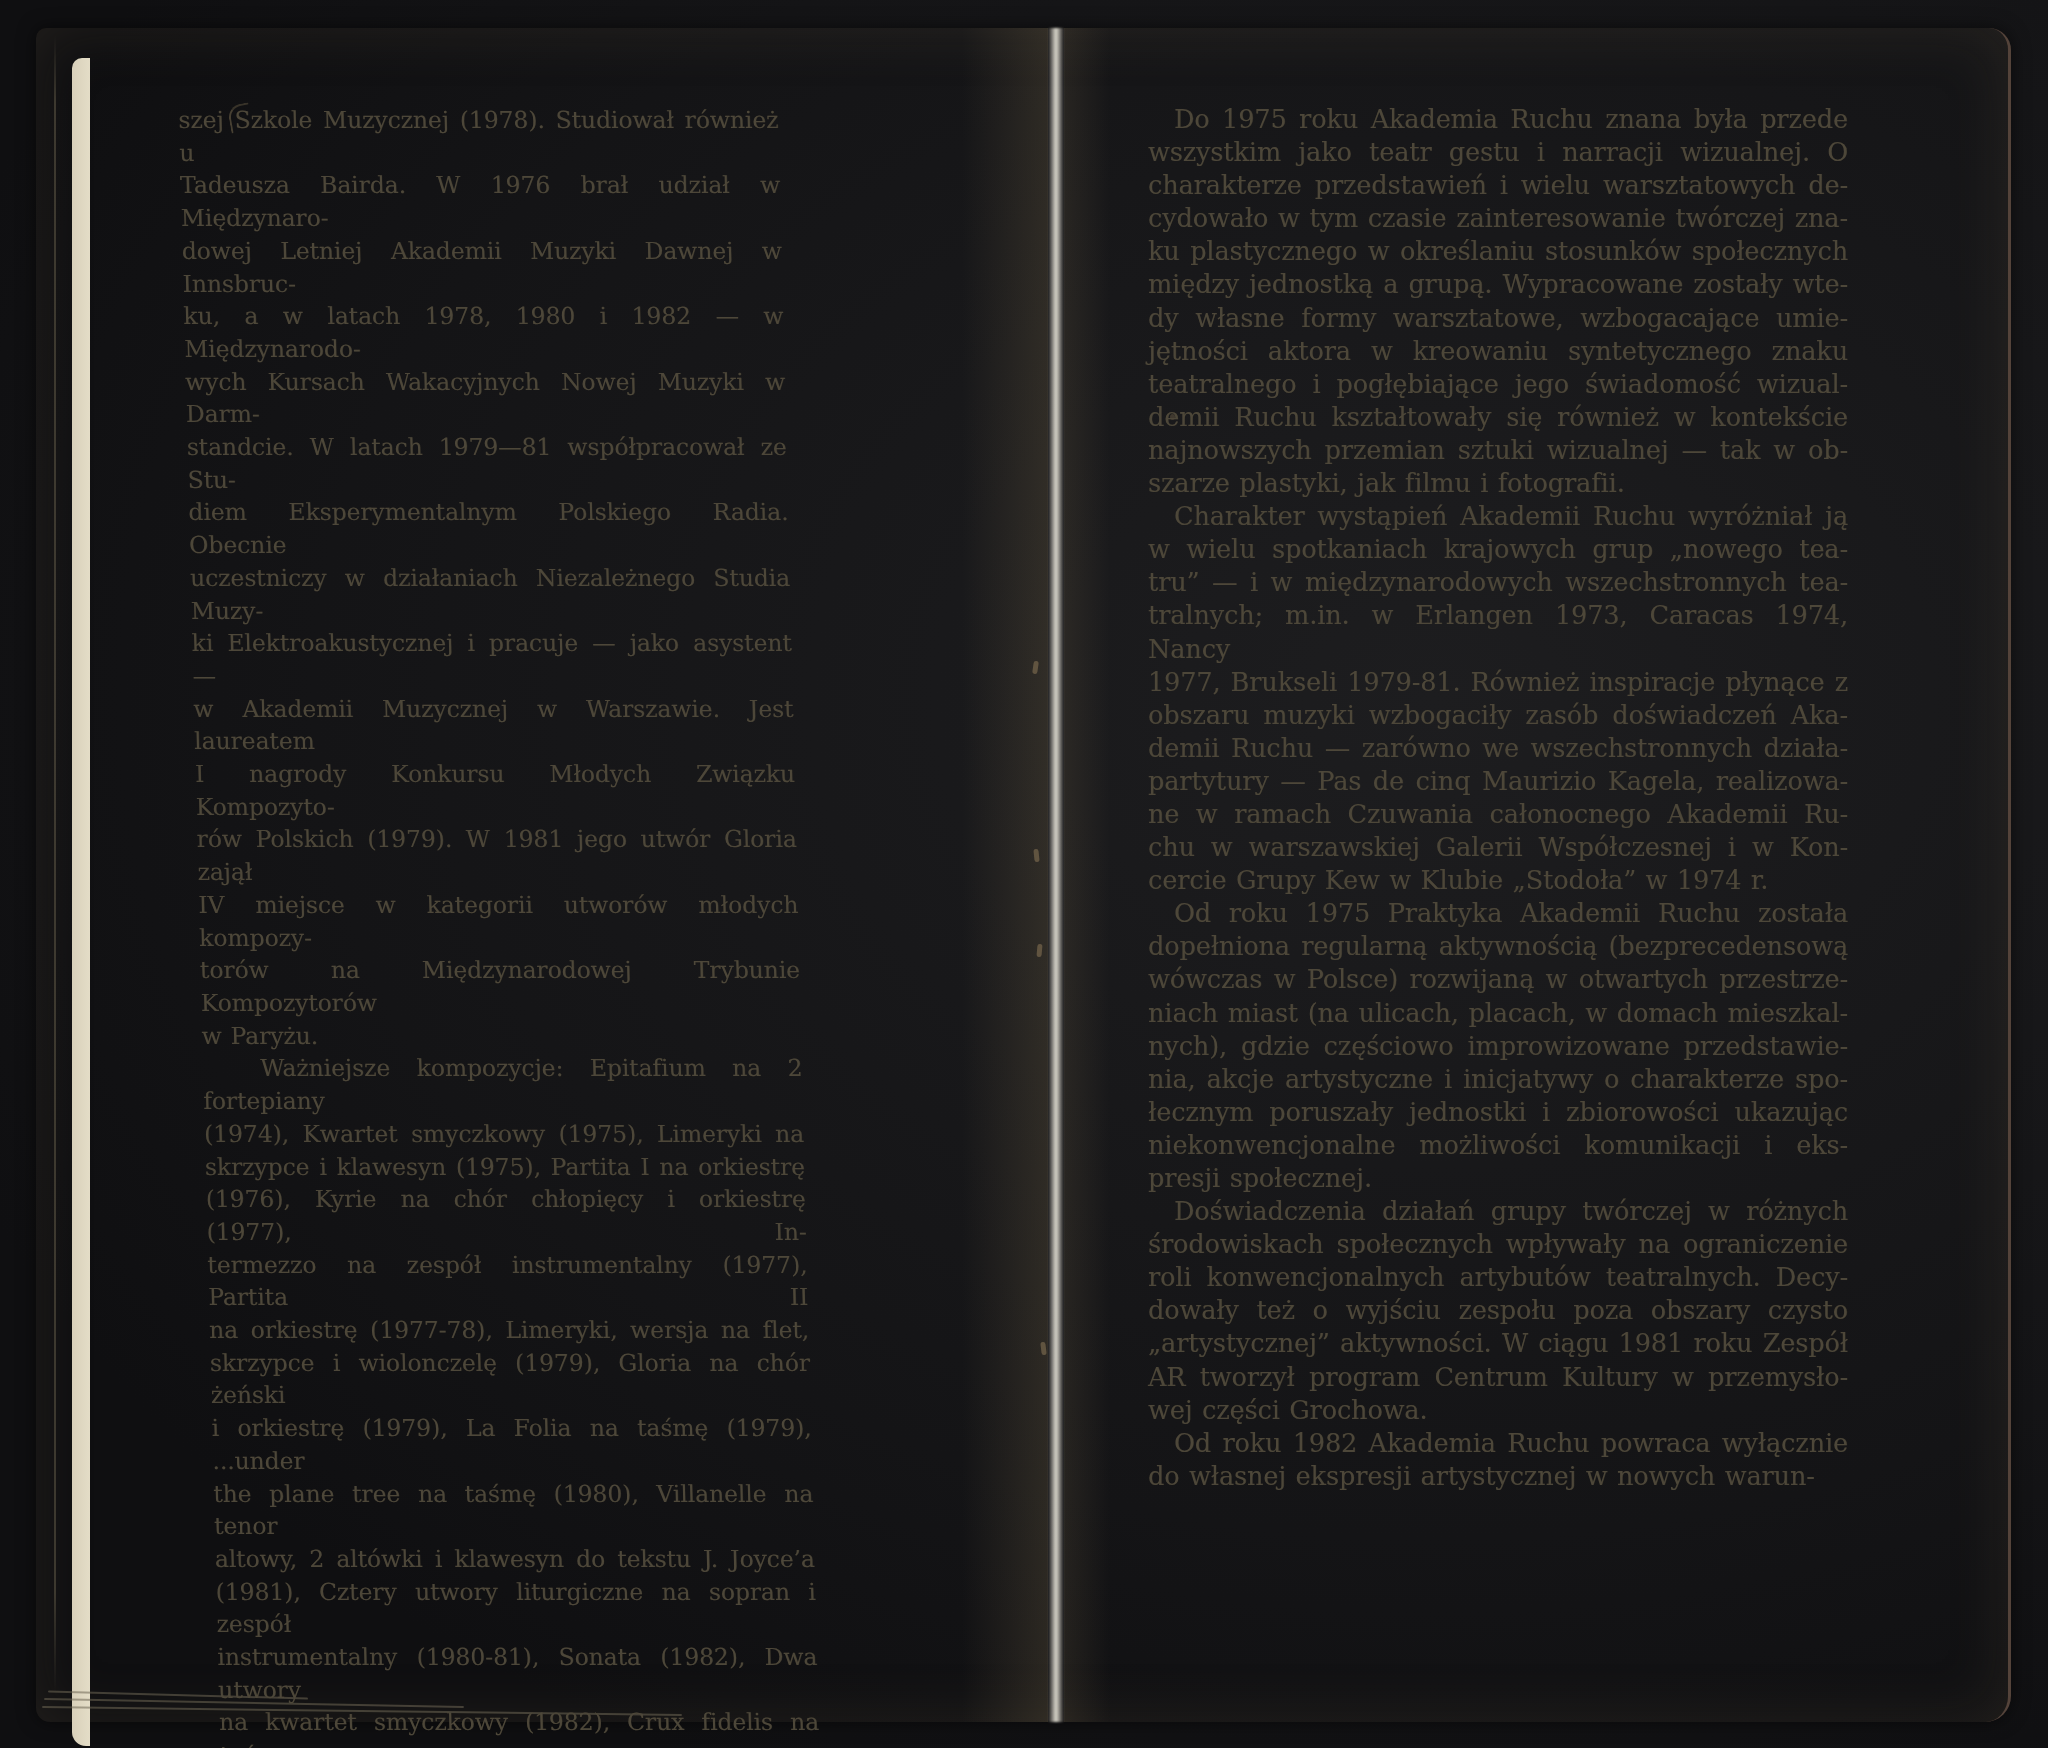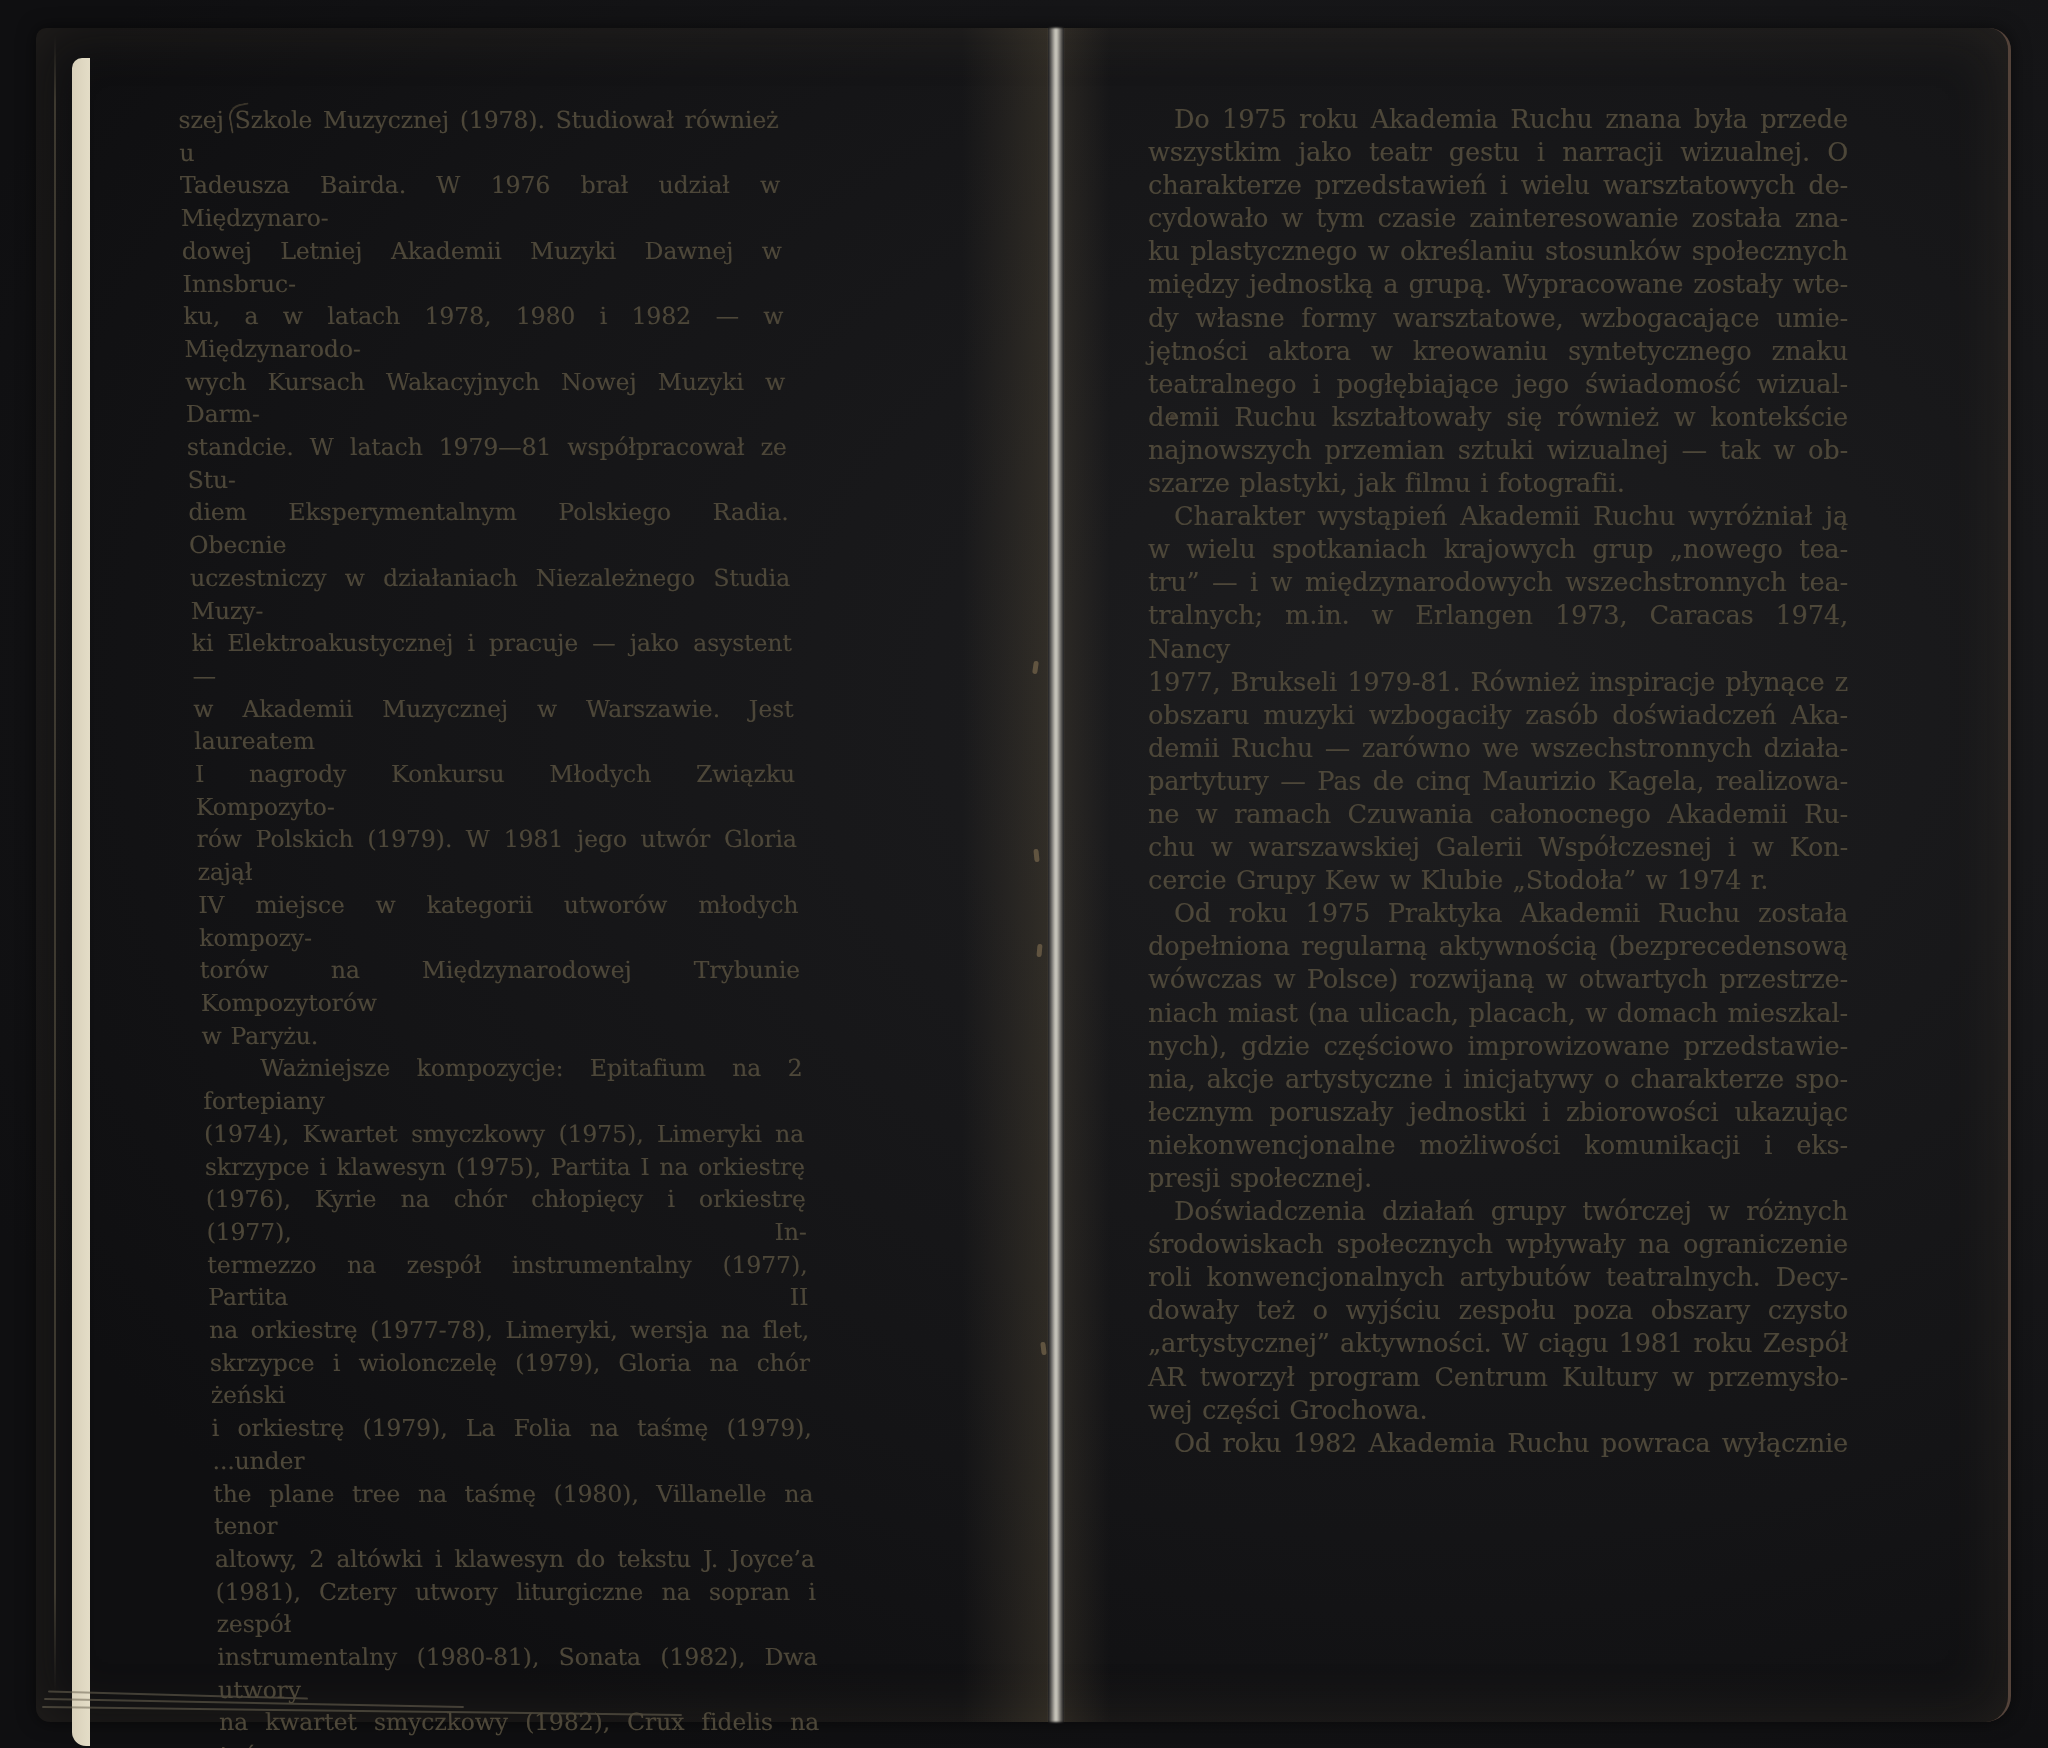--- a/index.html
+++ b/index.html
@@ -118,21 +118,21 @@
       <div class="line">(1981), Cztery utwory liturgiczne na sopran i zespół</div>
       <div class="line">instrumentalny (1980-81), Sonata (1982), Dwa utwory</div>
       <div class="line">na kwartet smyczkowy (1982), Crux fidelis na taśmę</div>
     </div>
   </div>
 <div class="col col-right" id="col-right">
     <div class="para">
       <div class="line first">Do 1975 roku Akademia Ruchu znana była przede</div>
       <div class="line">wszystkim jako teatr gestu i narracji wizualnej. O</div>
       <div class="line">charakterze przedstawień i wielu warsztatowych de-</div>
-      <div class="line">cydowało w tym czasie zainteresowanie została zna-</div>
+      <div class="line">cydowało w tym czasie zainteresowanie twórczej zna-</div>
       <div class="line">ku plastycznego w określaniu stosunków społecznych</div>
       <div class="line">między jednostką a grupą. Wypracowane zostały wte-</div>
       <div class="line">dy własne formy warsztatowe, wzbogacające umie-</div>
       <div class="line">jętności aktora w kreowaniu syntetycznego znaku</div>
       <div class="line">teatralnego i pogłębiające jego świadomość wizual-</div>
       <div class="line">demii Ruchu kształtowały się również w kontekście</div>
       <div class="line">najnowszych przemian sztuki wizualnej — tak w ob-</div>
       <div class="line last">szarze plastyki, jak filmu i fotografii.</div>
     </div>
     <div class="para">
@@ -163,14 +163,15 @@
       <div class="line first">Doświadczenia działań grupy twórczej w różnych</div>
       <div class="line">środowiskach społecznych wpływały na ograniczenie</div>
       <div class="line">roli konwencjonalnych artybutów teatralnych. Decy-</div>
       <div class="line">dowały też o wyjściu zespołu poza obszary czysto</div>
       <div class="line">„artystycznej” aktywności. W ciągu 1981 roku Zespół</div>
       <div class="line">AR tworzył program Centrum Kultury w przemysło-</div>
       <div class="line last">wej części Grochowa.</div>
     </div>
     <div class="para">
       <div class="line first">Od roku 1982 Akademia Ruchu powraca wyłącznie</div>
+      <div class="line last">do własnej ekspresji artystycznej w nowych warun-</div>
     </div>
   </div>
 
 </body></html>

